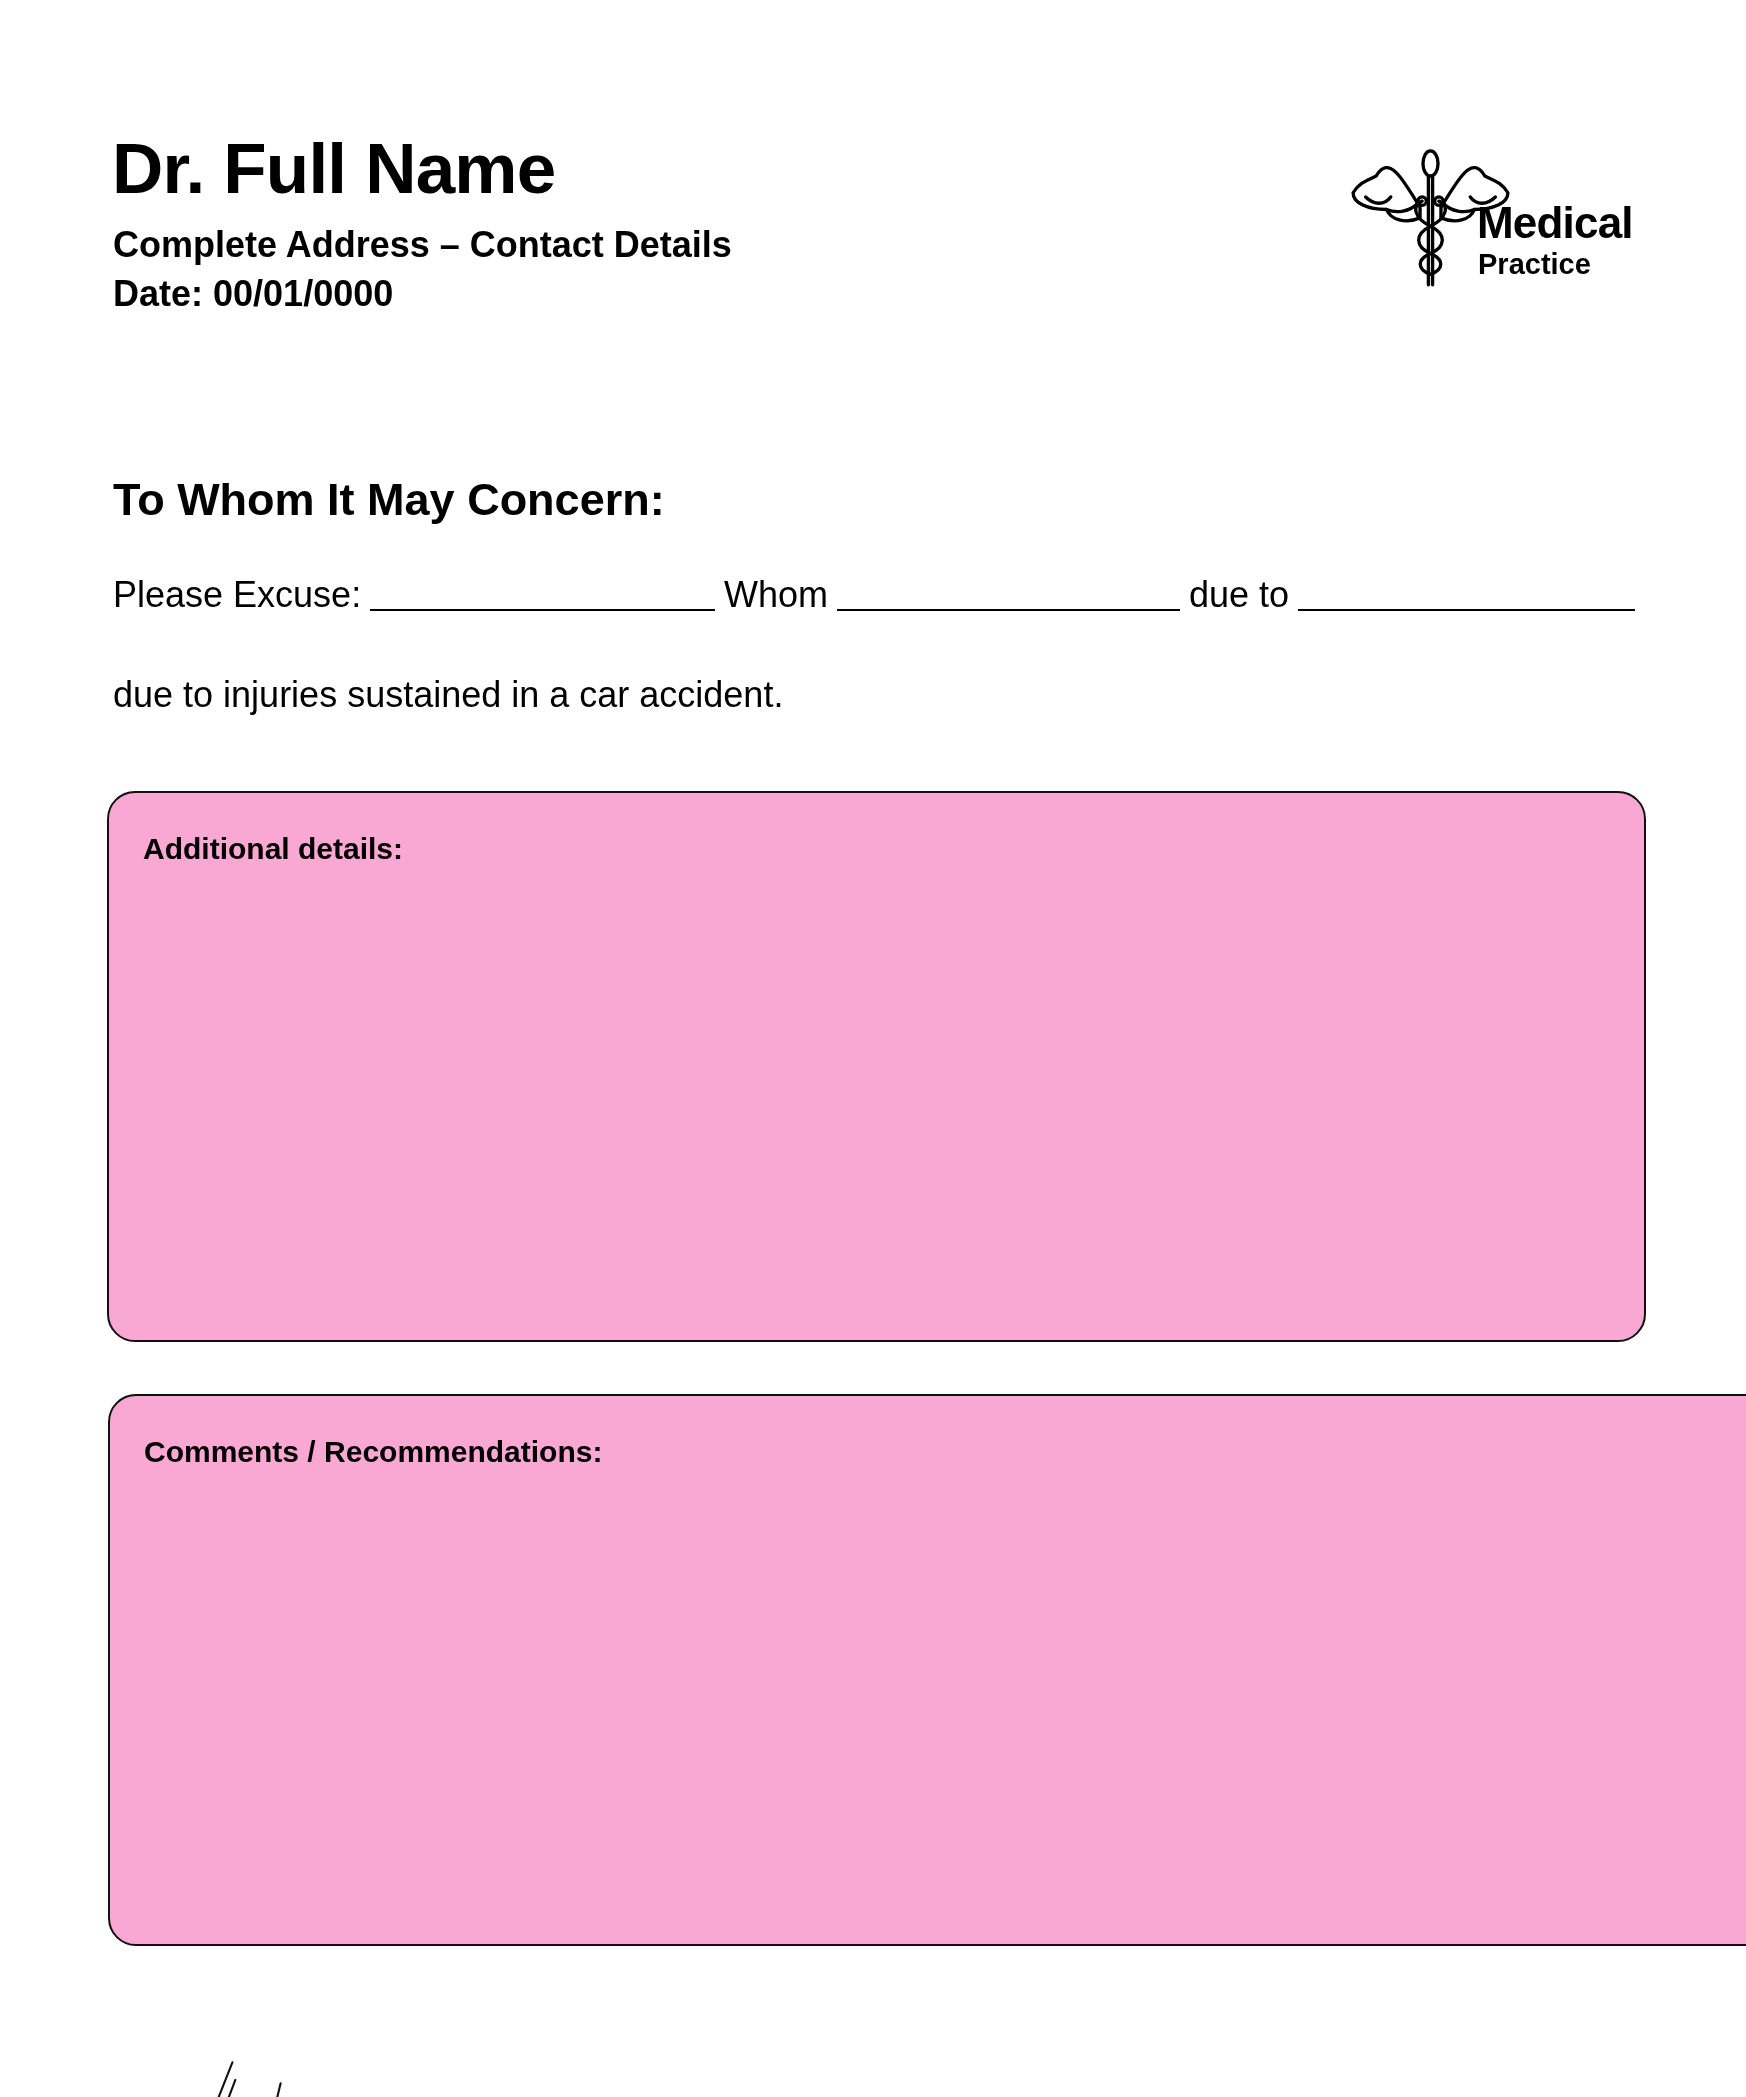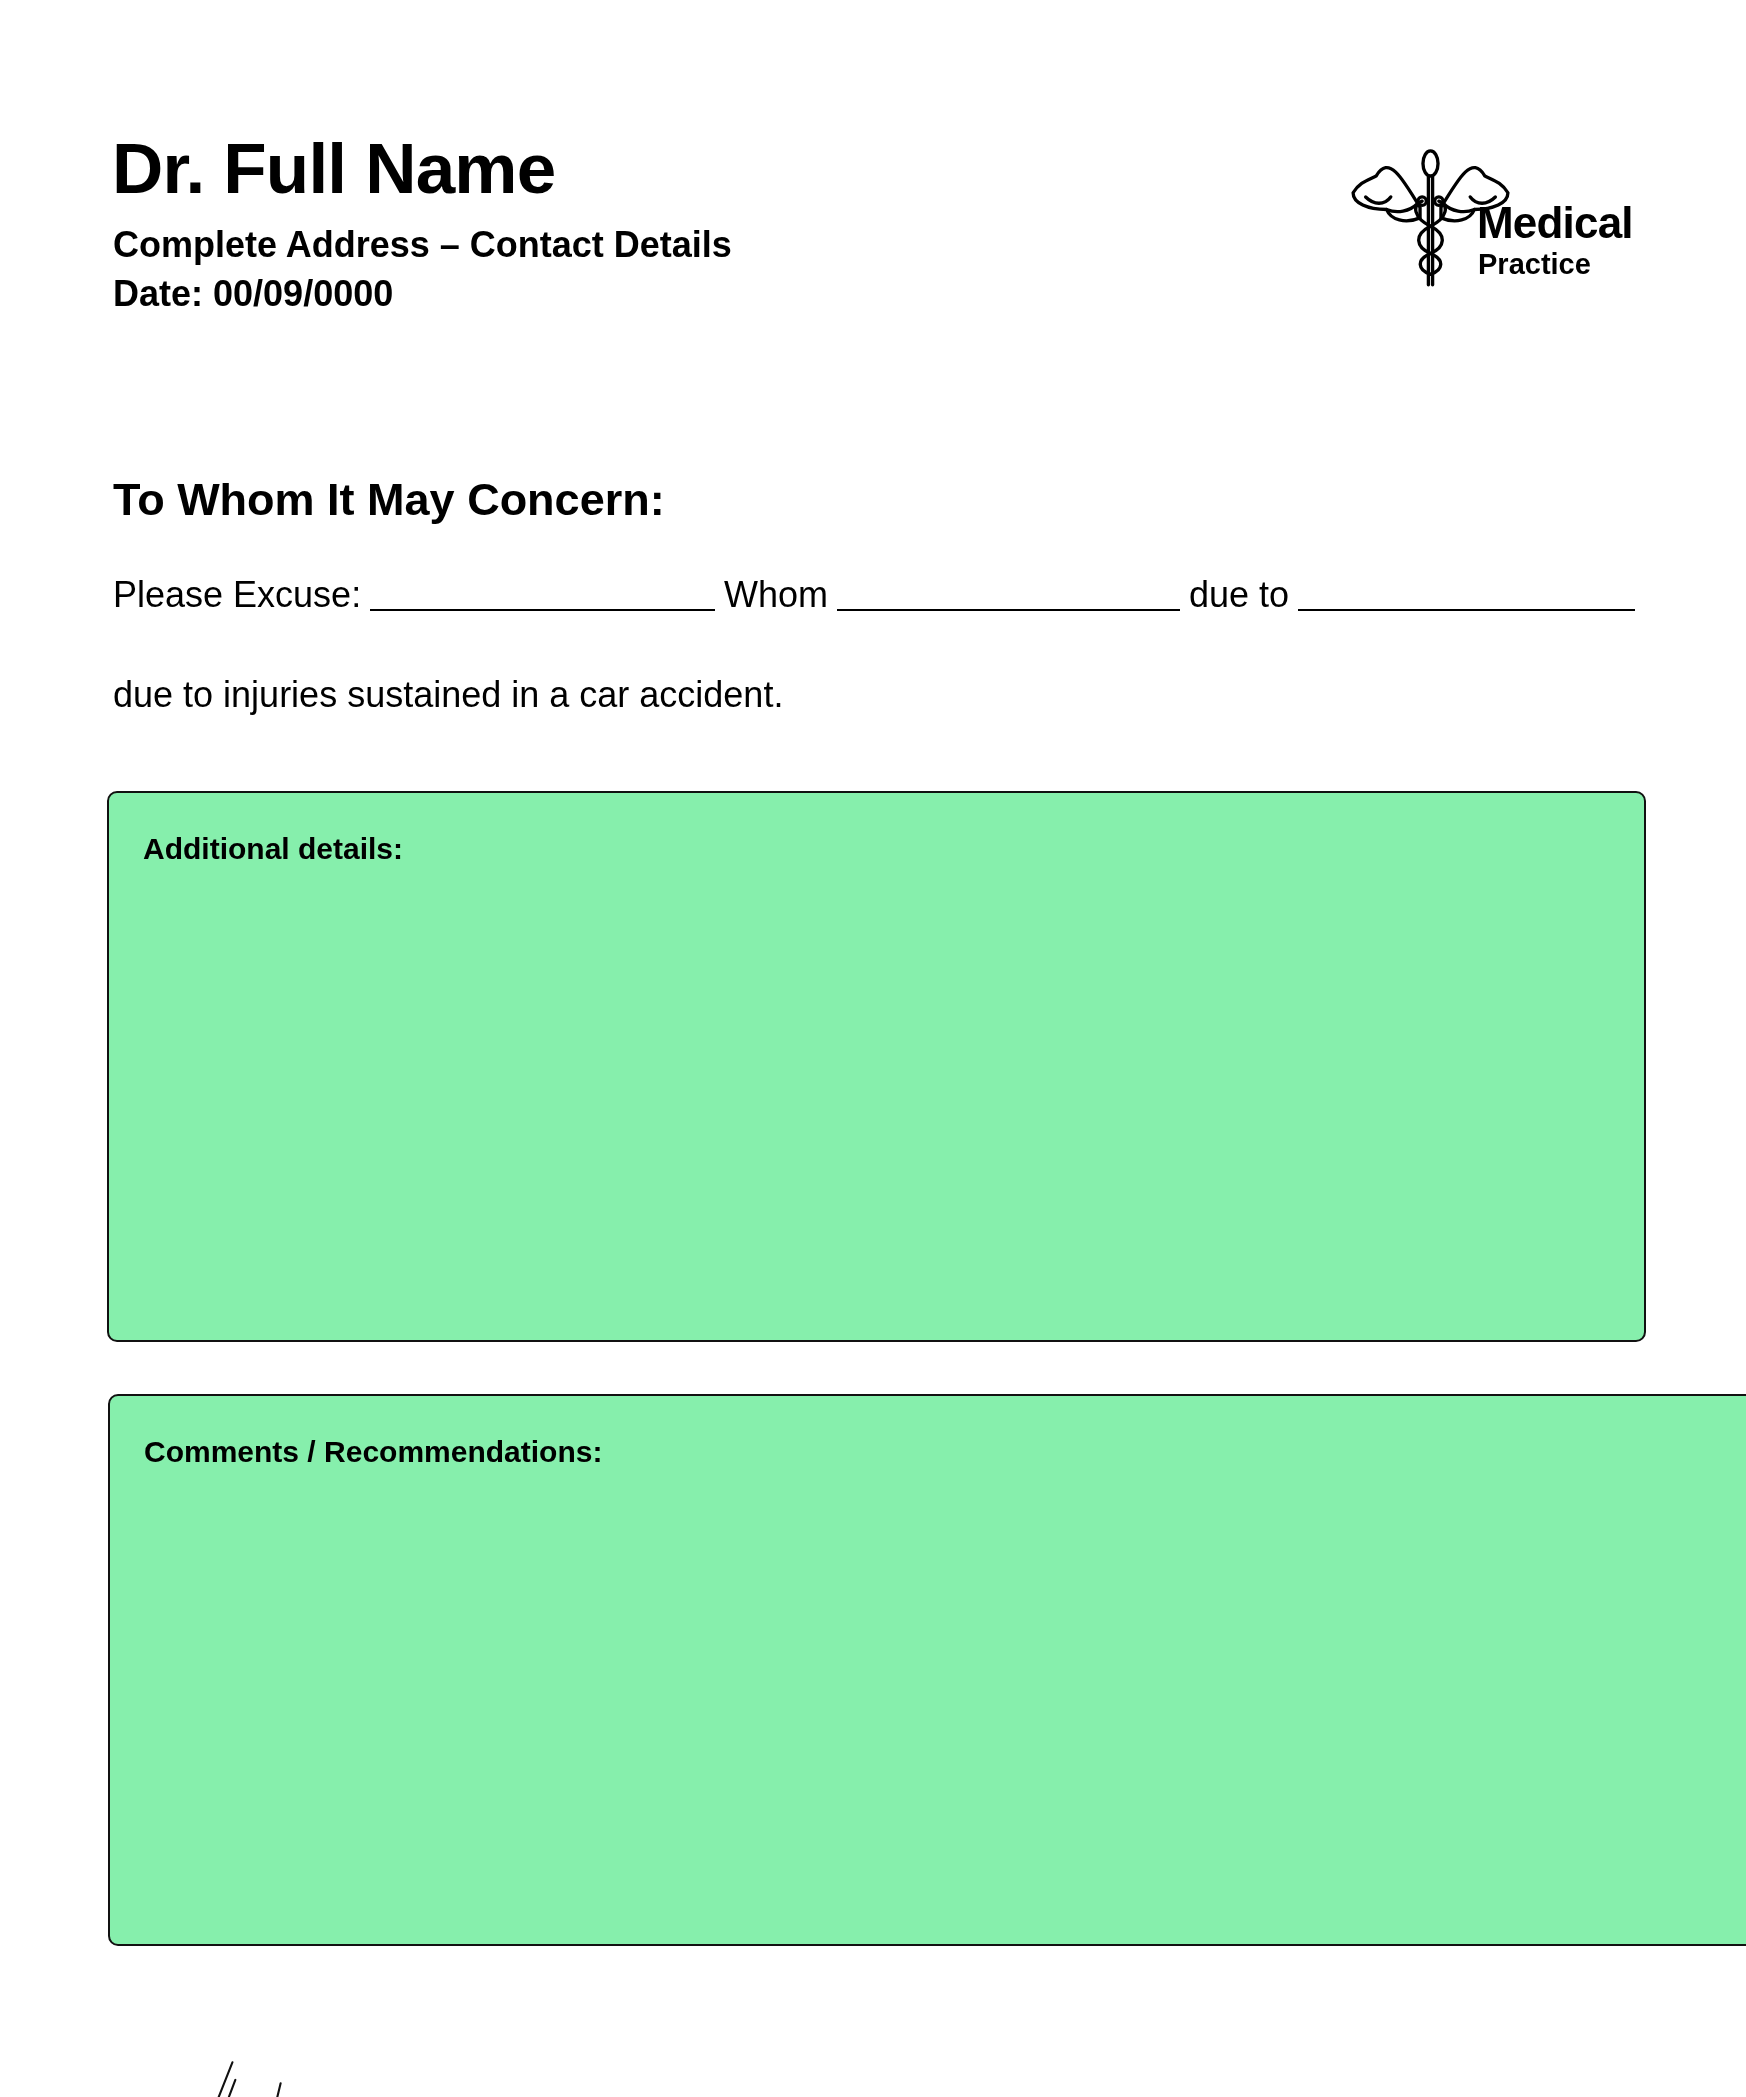--- a/index.html
+++ b/index.html
@@ -33,40 +33,40 @@
     display: flex; align-items: flex-start; white-space: nowrap;
   }
   .blank {
     display: inline-block; border-bottom: 2.1px solid #000; height: 32px;
     margin: 0 9.2px;
   }
   .reason {
     left: 113px; top: 677px; font-size: 36px; line-height: 1; white-space: nowrap;
   }
   .box {
-    position: absolute; background: #86efac; border: 2.1px solid #111;
-    border-radius: 10px; box-sizing: border-box;
+    position: absolute; background: #f9a8d4; border: 2.1px solid #111;
+    border-radius: 28px; box-sizing: border-box;
   }
   .box-label {
     position: absolute; left: 34px; top: 41px; font-size: 30px; font-weight: bold;
     line-height: 1; white-space: nowrap;
   }
   .box-input {
     position: absolute; left: 34px; top: 88px; right: 34px; bottom: 25px;
   }
   .signature-area { left: 126px; top: 2056px; width: 378px; height: 218px; }
 </style>
 </head>
 <body>
 
 <div class="abs doctor-name">Dr. Full Name</div>
 <div class="abs header-line" style="top:227px;">Complete Address – Contact Details</div>
 <div class="abs header-line" style="top:276px;">
   <span>Date:</span>
-  <span>00/09/0000</span>
+  <span>00/01/0000</span>
 </div>
 
 <div class="abs logo">
   <svg width="159" height="159" viewBox="0 0 380 380" style="position:absolute;left:0;top:0;">
     <g fill="none" stroke="#000" stroke-width="8" stroke-linejoin="round" stroke-linecap="round">
 
       <path d="M165 185 C120 110, 90 60, 60 110 C40 120, 20 125, 5 150 C5 175, 40 190, 85 190 C95 215, 130 225, 165 210 Z"></path>
       <path d="M35 160 C55 180, 80 180, 95 160"></path>
       <path d="M85 190 C110 200, 140 195, 160 175"></path>
 

